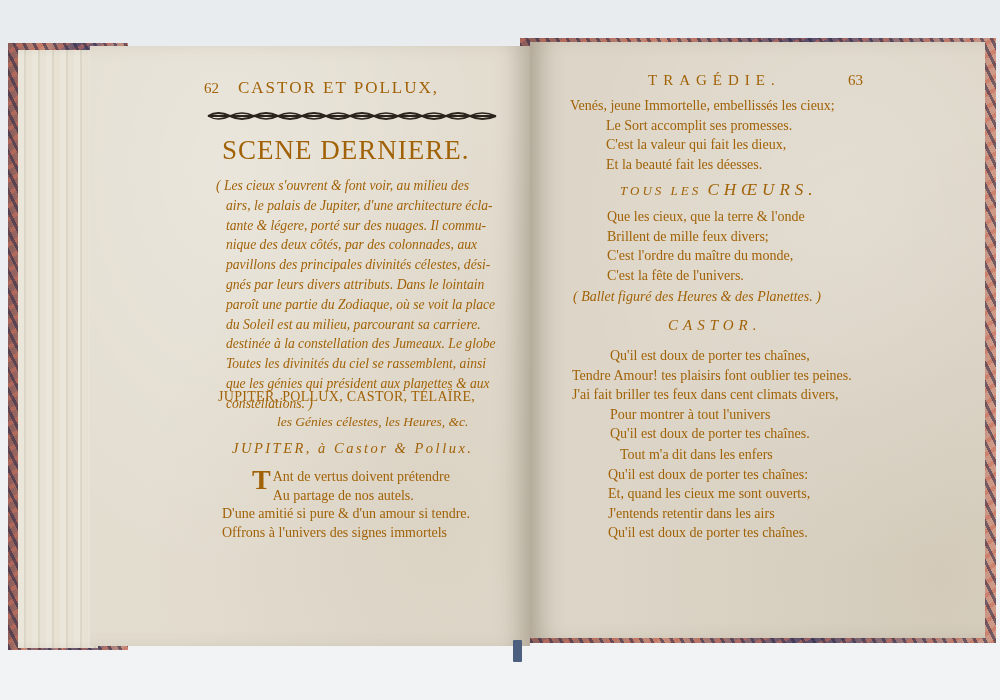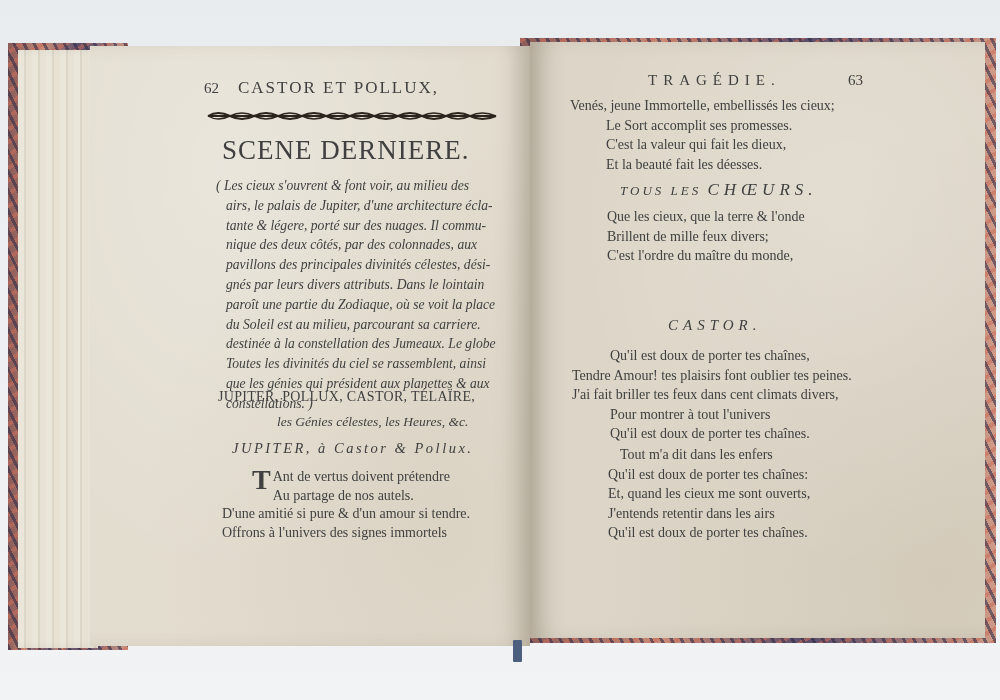--- a/index.html
+++ b/index.html
@@ -45,21 +45,21 @@
         radial-gradient(ellipse at 70% 30%, rgba(255,255,255,0.2), transparent 60%),
         radial-gradient(ellipse at 90% 90%, rgba(150,130,100,0.14), transparent 60%),
         #ddd6c8;
       box-shadow: inset 22px 0 24px -12px rgba(90,75,55,0.38);
     }
     .ribbon {
       position: absolute; left: 513px; top: 640px; width: 9px; height: 22px;
       background: #4d5f7e; border-radius: 1px;
     }
 
-    .ink { color: #404040; font-family: Liberation Serif, serif; }
+    .ink { color: #a16207; font-family: Liberation Serif, serif; }
     .abs { position: absolute; white-space: nowrap; }
     .it { font-style: italic; text-align: center; }
 
     
     .folio-l { left: 204px; top: 80px; font-size: 15px; }
     .runhead-l { left: 238px; top: 78px; font-size: 17px; letter-spacing: 2px; }
     .ornament {
       position: absolute; left: 206px; top: 110px; width: 292px; height: 12px;
     }
     .scene-title { left: 222px; top: 135px; font-size: 27px; letter-spacing: 1px; }
@@ -156,22 +156,24 @@
 
   <div class="abs ink chorus-head">
     <span>TOUS LES</span>
     <span class="big">CHŒURS.</span>
   </div>
 
   <div class="verse-r vr2 ink">
     <div>Que les cieux, que la terre &amp; l'onde</div>
     <div>Brillent de mille feux divers;</div>
     <div>C'est l'ordre du maître du monde,</div>
+    <div>C'est la fête de l'univers.</div>
   </div>
 
+  <div class="abs ink ballet">( Ballet figuré des Heures &amp; des Planettes. )</div>
   <div class="abs ink speaker-r">CASTOR.</div>
 
   <div class="verse-r vr3 ink">
     <div class="ind">Qu'il est doux de porter tes chaînes,</div>
     <div>Tendre Amour! tes plaisirs font oublier tes peines.</div>
     <div>J'ai fait briller tes feux dans cent climats divers,</div>
     <div class="ind">Pour montrer à tout l'univers</div>
     <div class="ind">Qu'il est doux de porter tes chaînes.</div>
   </div>
 

